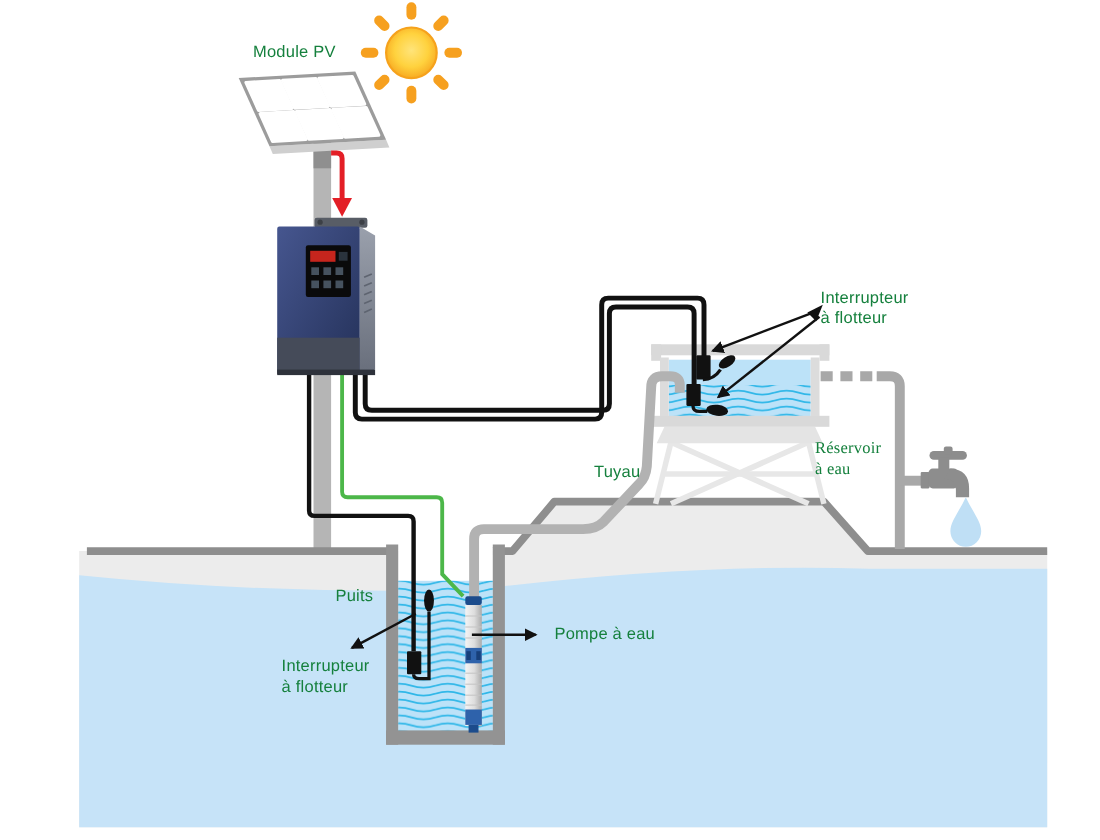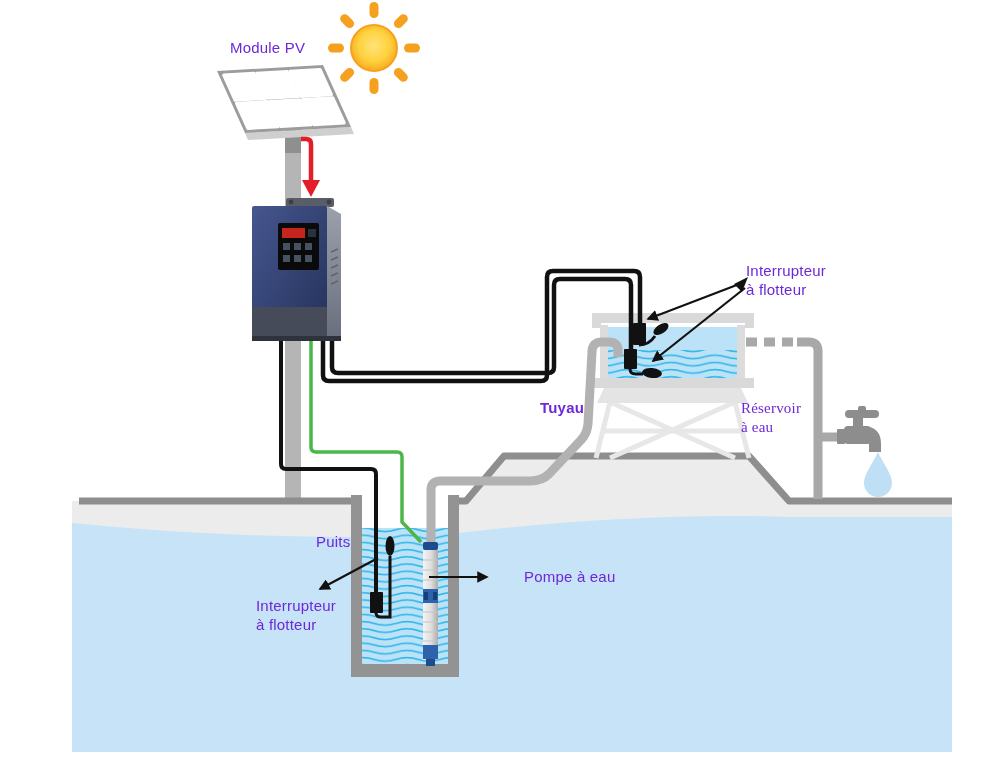--- a/index.html
+++ b/index.html
@@ -1,19 +1,19 @@
 <!DOCTYPE html>
 <html><head>
 <meta charset="utf-8">
 <style>
   html,body{margin:0;padding:0;background:#ffffff;}
   #stage{position:relative;width:1000px;height:764px;background:#ffffff;overflow:hidden;
          font-family:"Liberation Sans",sans-serif;}
   #stage > svg{position:absolute;left:0;top:0;}
-  .label{position:absolute;font-size:15px;line-height:1.27;color:#6d28d9;
+  .label{position:absolute;font-size:15px;line-height:1.27;color:#15803d;
          white-space:pre-line;letter-spacing:.2px;}
 </style>
 </head>
 <body>
 
 <div id="stage">
 
 <svg width="1000" height="764" viewBox="0 0 1000 764">
   <defs>
     <radialGradient id="gSun" cx="50%" cy="45%" r="60%">
@@ -206,21 +206,21 @@
     <path d="M745,288 L653,361" marker-end="url(#ah)"></path>
     <polygon points="748,277 734,284 742,292" fill="#111" stroke="none"></polygon>
     <path d="M378,558 L320,589" marker-end="url(#ah)"></path>
     <path d="M429,577 L487,577" marker-end="url(#ah)"></path>
   </g>
 </svg>
 
 <div class="label" style="left:230px;top:38px;">Module PV</div>
 <div class="label" style="left:746px;top:261px;">Interrupteur
 à flotteur</div>
-<div class="label" style="left:540px;top:398px;font-weight:bold;">Tuyau</div>
+<div class="label" style="left:540px;top:420px;">Tuyau</div>
 <div class="label" style="left:741px;top:399px;font-family:Liberation Serif, serif;">Réservoir
 à eau</div>
-<div class="label" style="left:316px;top:532px;">Puits</div>
-<div class="label" style="left:504px;top:567px;margin-left:20px;">Pompe à eau</div>
+<div class="label" style="left:305px;top:532px;">Puits</div>
+<div class="label" style="left:504px;top:567px;">Pompe à eau</div>
 <div class="label" style="left:256px;top:596px;">Interrupteur
 à flotteur</div>
 
 </div>
 
 </body></html>

